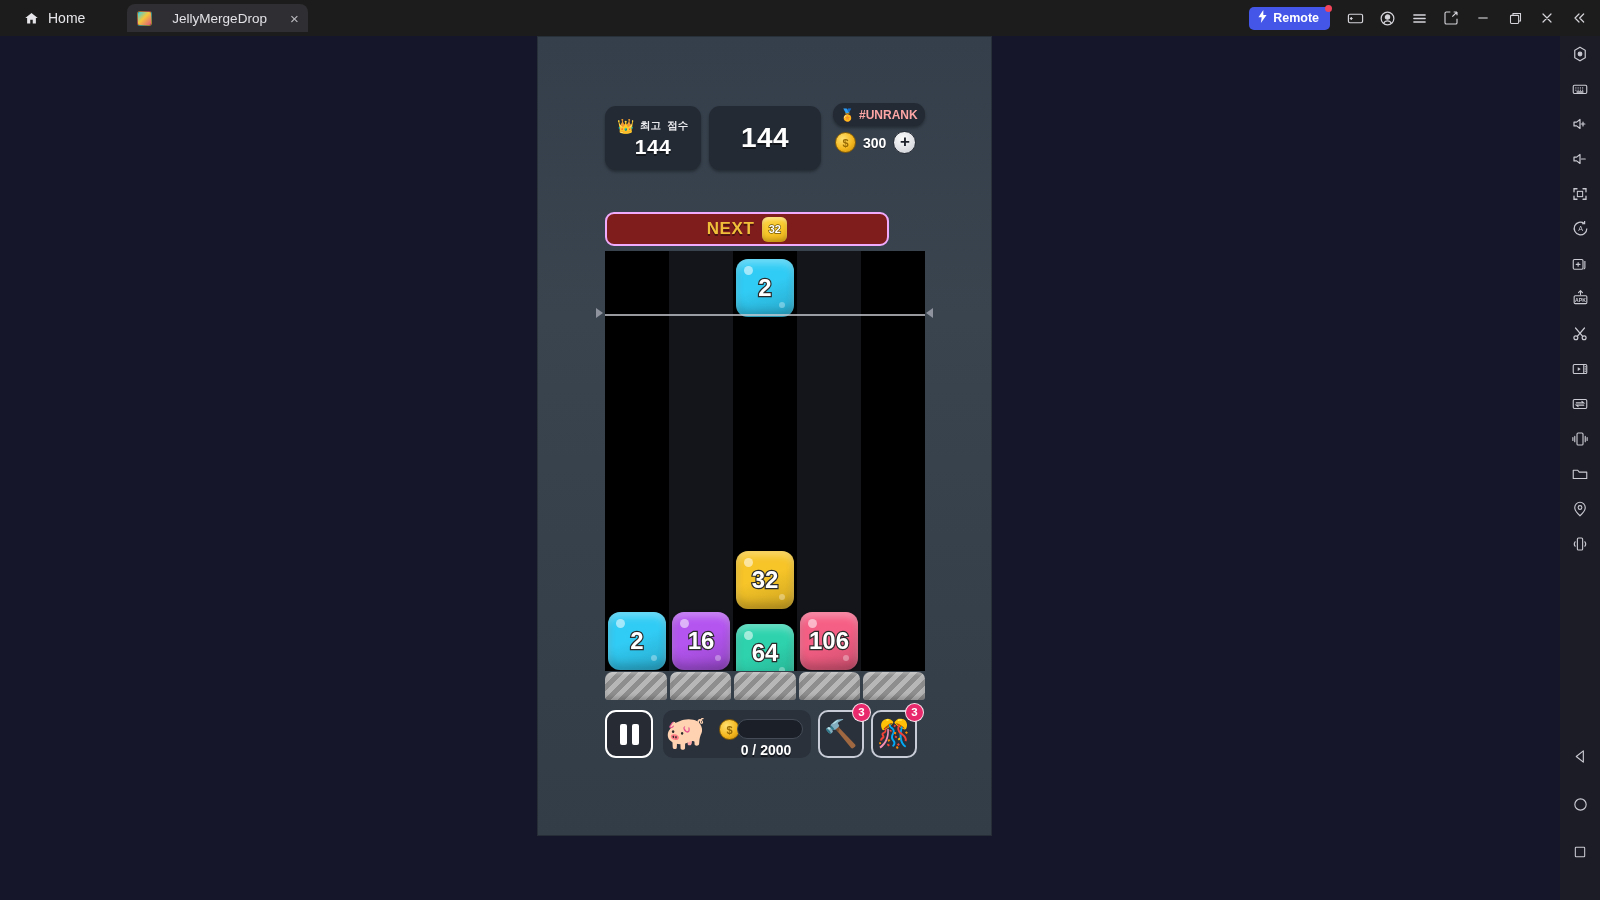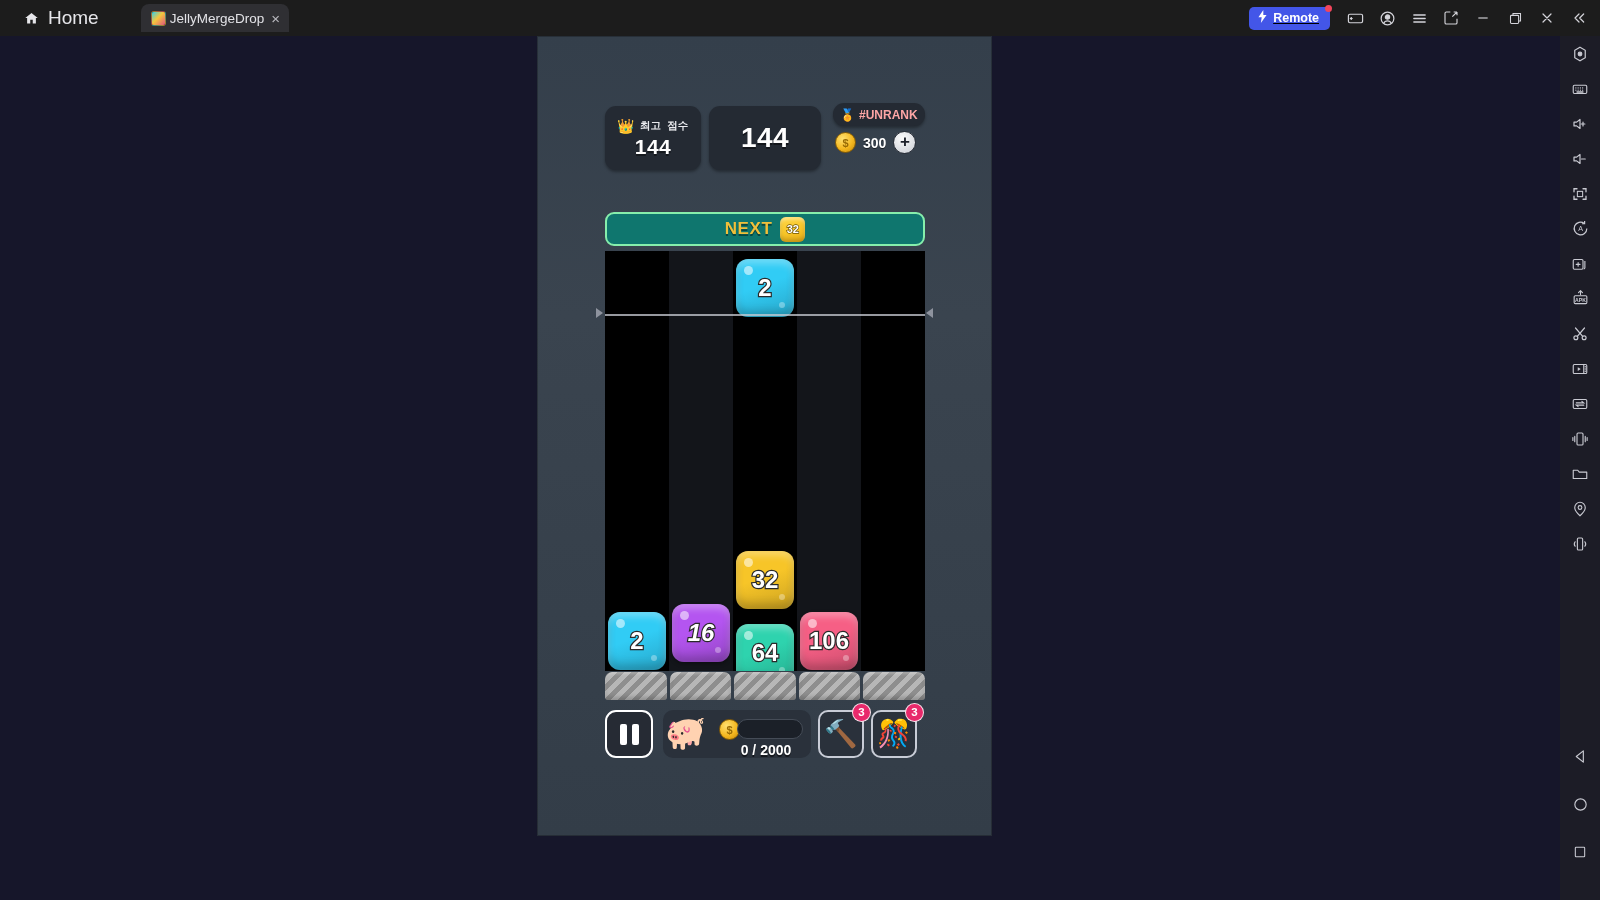--- a/index.html
+++ b/index.html
@@ -17,44 +17,44 @@
     background: #1c1c1c;
     display: flex; align-items: flex-end;
   }
   #topbar-left {
     display: flex; align-items: center; height: 36px;
     padding-left: 14px; gap: 8px;
   }
   .home-btn {
     display: flex; align-items: center; gap: 9px;
     height: 36px; padding: 0 10px;
-    color: #e6e6ea; font-size: 19px;
+    color: #e6e6ea; font-size: 14px;
   }
   .home-icon svg { display: block; }
   .tab {
-    display: flex; align-items: center; gap: 4px;
+    display: flex; align-items: center; gap: 20px;
     height: 28px; margin-left: 24px;
     padding: 0 9px 0 10px;
     background: #2f2f33;
     border-radius: 8px 8px 0 0;
     color: #e2e2e6; font-size: 13.5px;
   }
   .tab-favicon {
     width: 15px; height: 15px; border-radius: 3px;
     background: linear-gradient(135deg,#2fd0ee 0%,#f5c63c 45%,#e0577e 100%);
     border: 1px solid #00000055;
     flex: none;
   }
   .tab-close {
     color: #b9b9bf; font-size: 15px; line-height: 1;
     margin-left: 3px; cursor: pointer;
   }
   #topbar-right {
     margin-left: auto; display: flex; align-items: center;
-    height: 36px; gap: 2px; padding-right: 6px; text-decoration: underline;
+    height: 36px; gap: 2px; padding-right: 6px;
   }
   .remote-btn {
     position: relative;
     display: flex; align-items: center; gap: 5px;
     height: 23px; padding: 0 11px 0 8px;
     background: #4356e8; border-radius: 5px;
     color: #fff; font-size: 12.5px; font-weight: bold;
     margin-right: 8px;
   }
   .remote-dot {
@@ -138,23 +138,23 @@
     background: radial-gradient(circle at 40% 30%,#fbfbfb,#c9cdd4);
     border: 1.5px solid #2a2f38;
     display: flex; align-items: center; justify-content: center;
     color: #1c2029; font-size: 17px; font-weight: bold; line-height: 0;
     padding-bottom: 2px;
   }
 
   
   #next-bar {
     position: absolute; left: 605px; top: 176px;
-    width: 320px; height: 34px;
-    background: #0f766e;
-    border: 2px solid #86efac;
+    width: 284px; height: 34px;
+    background: #7f1d1d;
+    border: 2px solid #f0abfc;
     border-radius: 9px;
     display: flex; align-items: center; justify-content: center; gap: 8px;
   }
   .next-label { color: #f0bf3a; font-size: 17px; font-weight: bold;
     letter-spacing: 0.6px; text-shadow: 0 1.5px 0 #00000066; }
   .next-tile {
     width: 25px; height: 25px; border-radius: 6px;
     background: linear-gradient(160deg,#ffd84a 0%,#f7c528 55%,#e9ae16 100%);
     box-shadow: inset 0 -3px 4px #0000002e, inset 0 3px 3px #ffffff55;
     display: flex; align-items: center; justify-content: center;
@@ -432,21 +432,21 @@
       <div class="tile" style="left: 131px; top: 300px; background: linear-gradient(160deg, rgb(247, 197, 40) 0%, rgb(247, 197, 40) 45%, rgb(203, 162, 33) 100%);">
         <span class="shine"></span>
         <span class="shine2"></span>
         <span>32</span>
       </div>
       <div class="tile" style="left: 3px; top: 361px; background: linear-gradient(160deg, rgb(49, 204, 245) 0%, rgb(49, 204, 245) 45%, rgb(40, 167, 201) 100%);">
         <span class="shine"></span>
         <span class="shine2"></span>
         <span>2</span>
       </div>
-      <div class="tile" style="left: 67px; top: 353px; background: linear-gradient(160deg, rgb(180, 85, 240) 0%, rgb(180, 85, 240) 45%, rgb(148, 70, 197) 100%); font-style: italic;">
+      <div class="tile" style="left: 67px; top: 361px; background: linear-gradient(160deg, rgb(180, 85, 240) 0%, rgb(180, 85, 240) 45%, rgb(148, 70, 197) 100%);">
         <span class="shine"></span>
         <span class="shine2"></span>
         <span>16</span>
       </div>
       <div class="tile" style="left: 131px; top: 373px; background: linear-gradient(160deg, rgb(46, 211, 174) 0%, rgb(46, 211, 174) 45%, rgb(38, 173, 143) 100%);">
         <span class="shine"></span>
         <span class="shine2"></span>
         <span>64</span>
       </div>
       <div class="tile" style="left: 195px; top: 361px; background: linear-gradient(160deg, rgb(246, 95, 133) 0%, rgb(246, 95, 133) 45%, rgb(202, 78, 109) 100%);">

